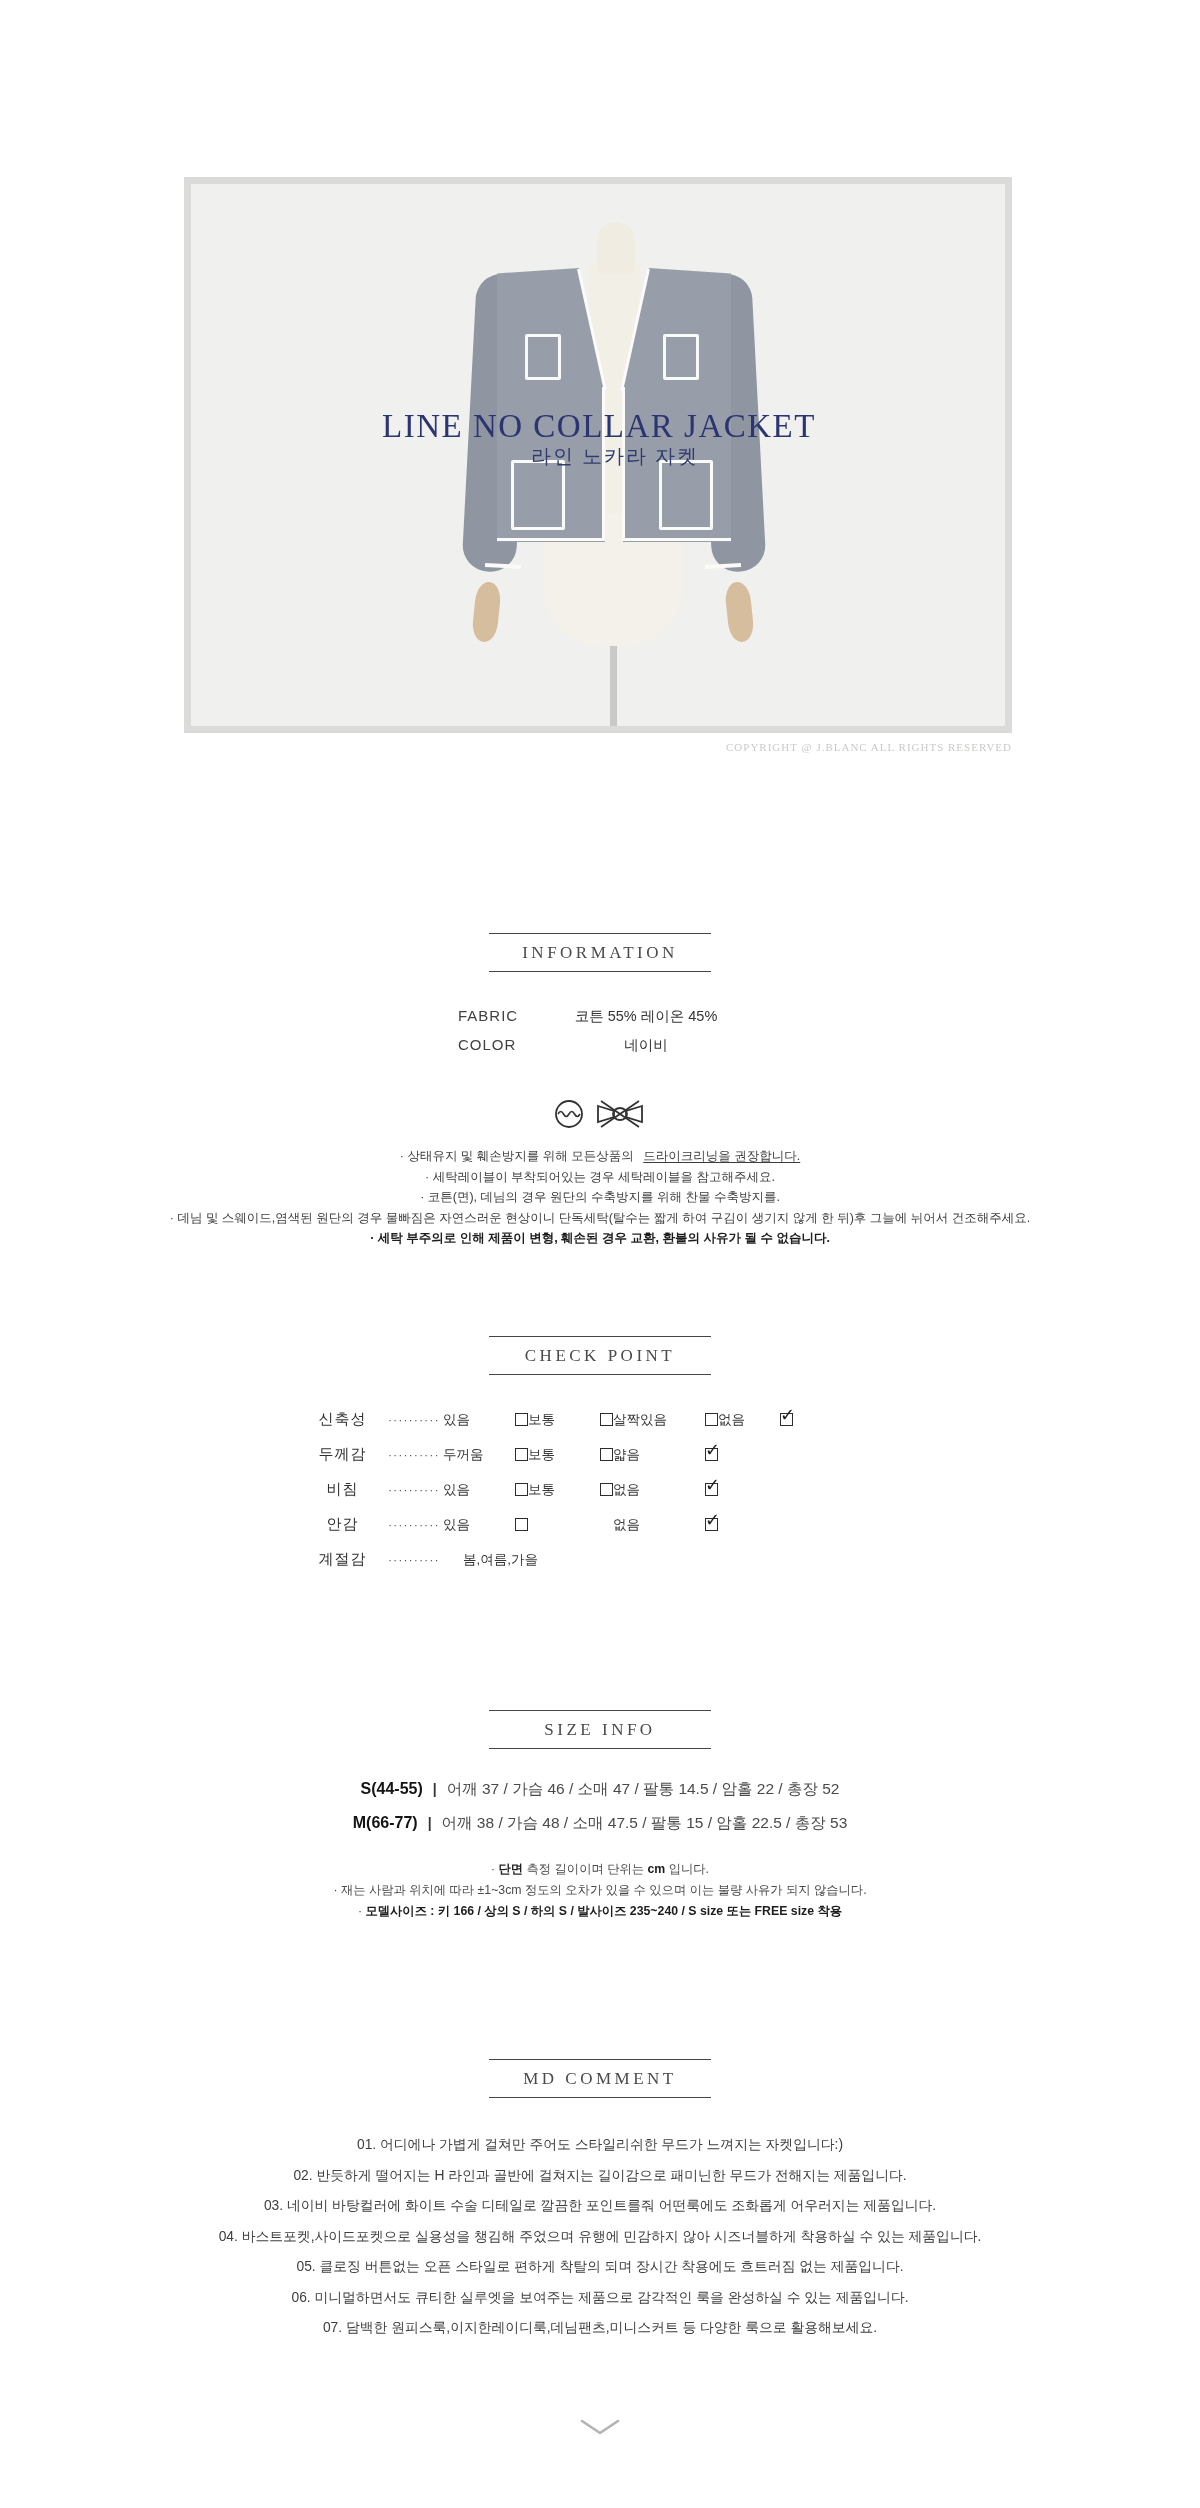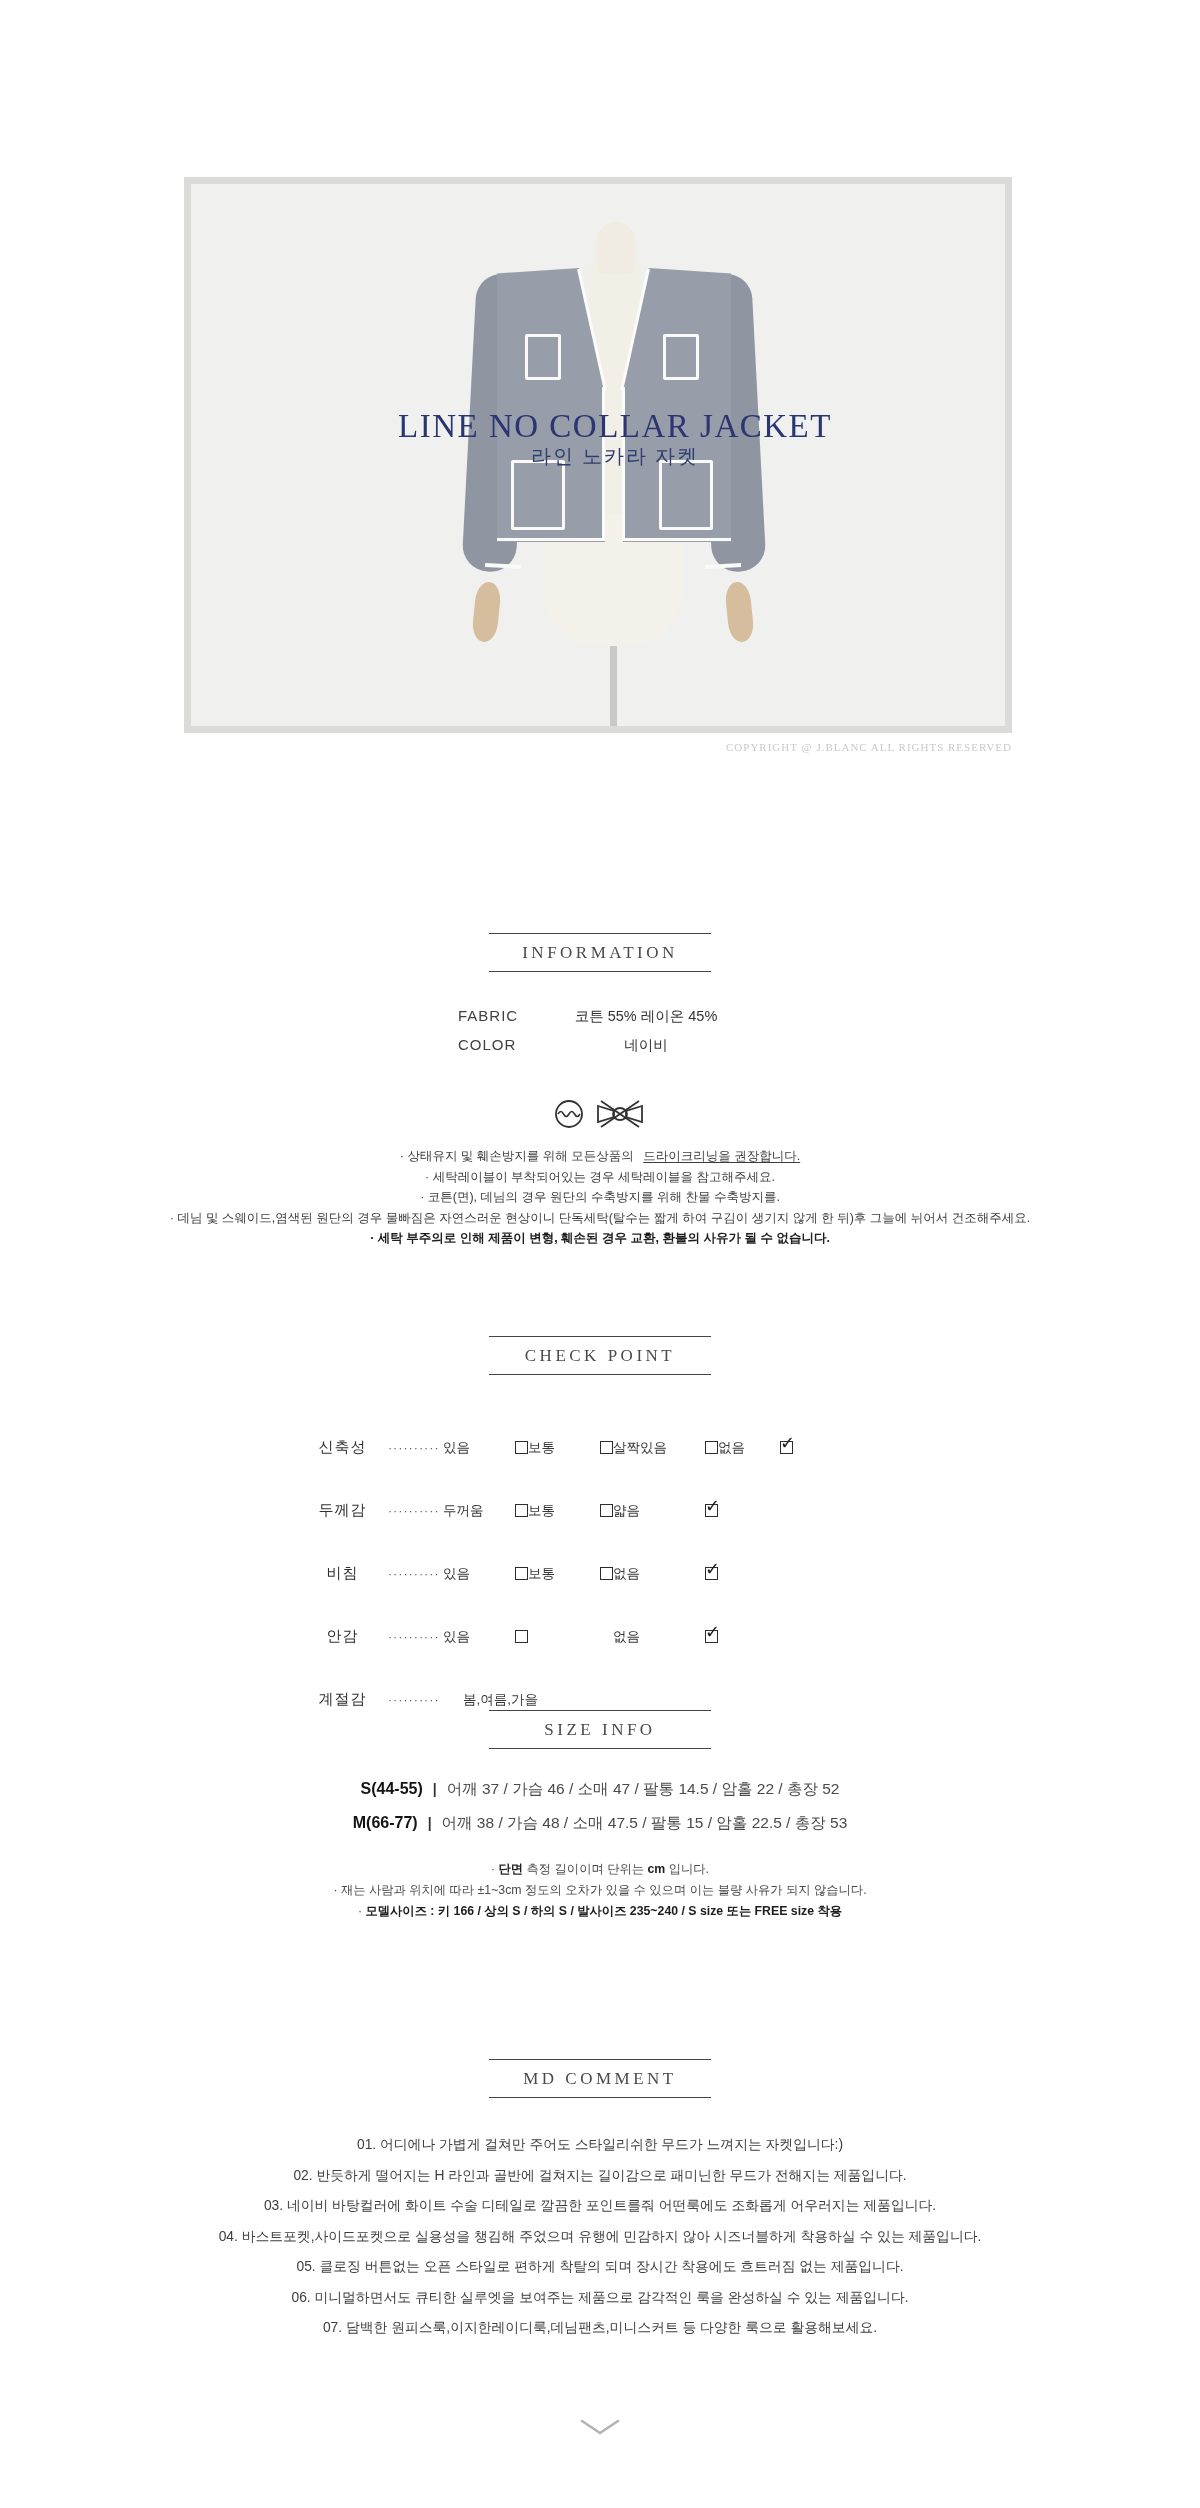--- a/index.html
+++ b/index.html
@@ -40,21 +40,21 @@
   .pocket-chest-r { left:472px; top:150px; width:36px; height:46px; }
   .pocket-low-l   { left:320px; top:276px; width:54px; height:70px; }
   .pocket-low-r   { left:468px; top:276px; width:54px; height:70px; }
   .cuff        { width:36px; height:4px; background:#fafaf9; z-index:5; }
   .cuff-l      { left:294px; top:380px; transform:rotate(3deg); }
   .cuff-r      { left:514px; top:380px; transform:rotate(-3deg); }
   .hand        { width:25px; height:60px; background:#d6bd9d; border-radius:12px/20px; z-index:6; }
   .hand-left   { left:283px; top:398px; transform:rotate(6deg); }
   .hand-right  { left:536px; top:398px; transform:rotate(-6deg); }
   .hero-title {
-    left:17px; top:224px; width:814px; text-align:center; z-index:9;
+    left:1px; top:224px; width:814px; text-align:center; z-index:9;
     font-family:"Liberation Serif","DejaVu Serif",serif;
     font-size:33px; letter-spacing:1.5px; color:#2a3572; font-weight:400;
   }
   .hero-subtitle {
     left:17px; top:259px; width:814px; text-align:center; z-index:9;
     font-family:"Liberation Serif","DejaVu Serif",serif;
     font-size:20px; letter-spacing:2px; color:#303b6f;
   }
   .copyright {
     position:absolute; left:184px; top:741px; width:828px; text-align:right;
@@ -84,21 +84,21 @@
   
   #care-icons { position:absolute; left:0; top:1099px; width:1200px; height:34px;
     display:flex; justify-content:center; align-items:center; gap:9px; }
   #care-notes { position:absolute; left:0; top:1146px; width:1200px; text-align:center;
     font-size:12.5px; line-height:20.5px; color:#3c3c3c; }
   .b { font-weight:bold; color:#1d1d1d; }
   .u { text-decoration:underline; text-underline-offset:2px;margin-left:6px; }
 
   
   #check-rows { position:absolute; left:0; top:1402px; width:1200px; }
-  .check-row { display:flex; align-items:center; height:35px; padding-left:300px;margin-top:28px; }
+  .check-row { display:flex; align-items:center; height:35px; padding-left:300px; }
   .clabel { width:85px; text-align:center; font-size:15px; letter-spacing:1px; color:#2f2f2f; }
   .dots { width:58px; text-align:center; font-size:11px; letter-spacing:1.5px; color:#4a4a4a; }
   .slots { display:flex; align-items:center; }
   .slot { display:inline-flex; align-items:center; }
   .slot.hidden { visibility:hidden; }
   .slot .opt { font-size:13.5px; color:#383838; }
   .slot1 .opt, .slot2 .opt { width:72px; }
   .slot3 .opt { width:92px; }
   .slot4 .opt { width:62px; }
   .cbox { width:13px; height:13px; border:1.6px solid #2c2c2c; display:inline-block; position:relative; background:#fff; }

